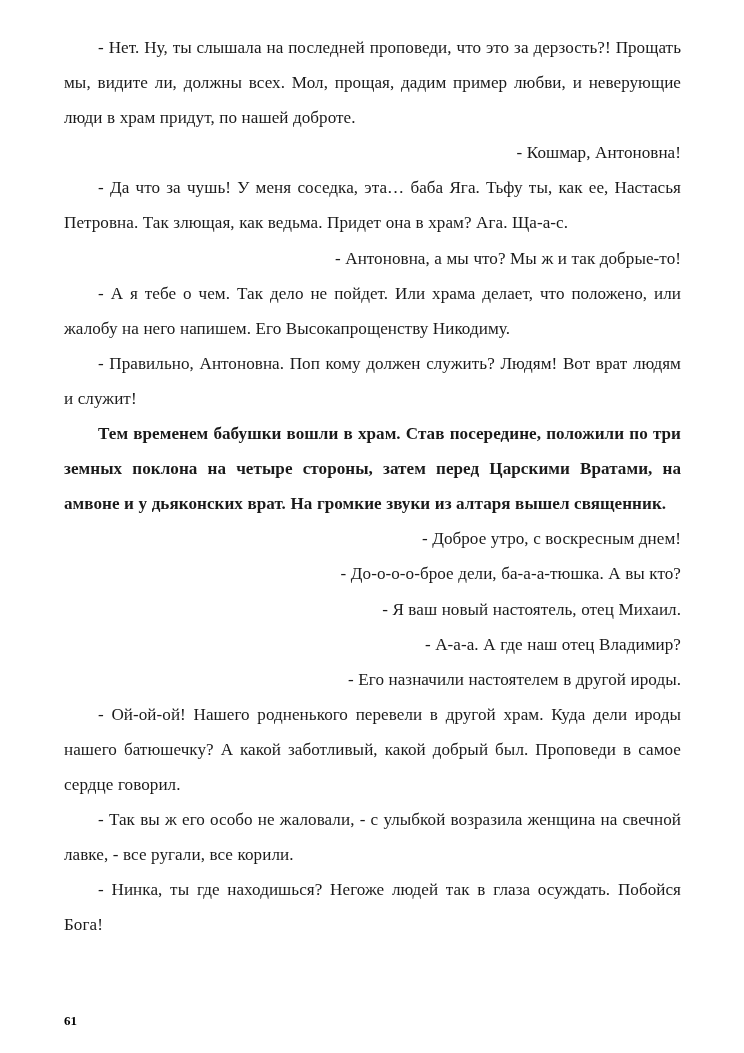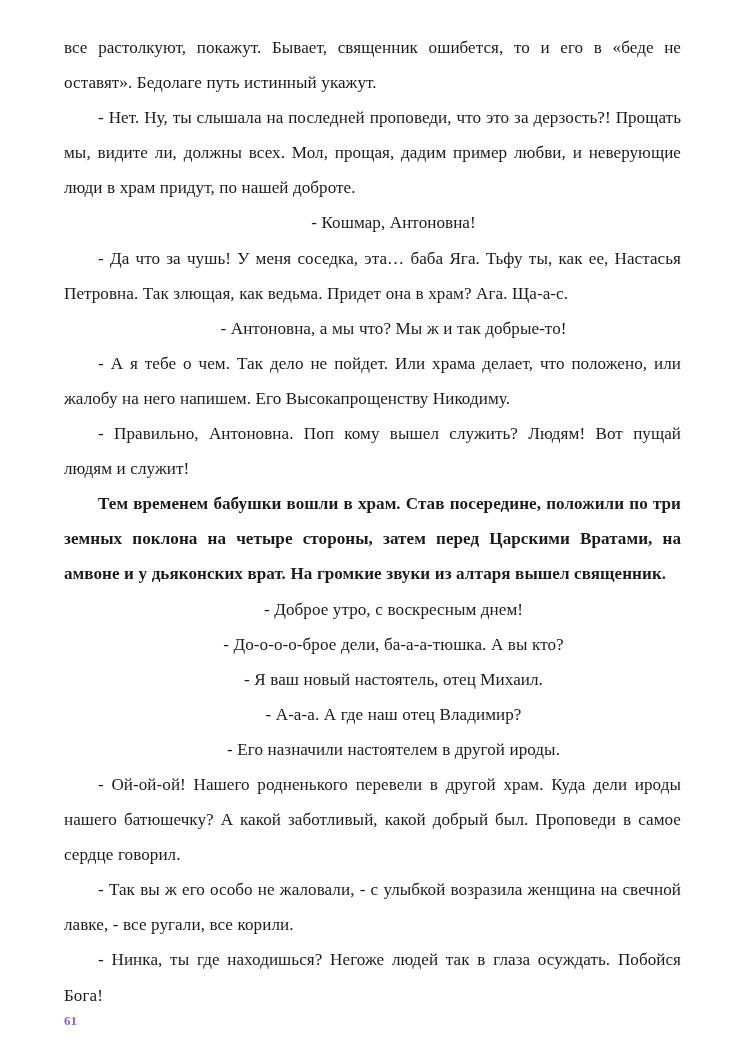--- a/index.html
+++ b/index.html
@@ -42,49 +42,48 @@
     letter-spacing: 0.05px;
     word-spacing: 0.2px;
     hyphens: none;
     -webkit-hyphens: none;
   }
 
   
   p.cont       { text-indent: 0; }
   p.body       { text-indent: 34px; font-weight: bold; }
   p.dlg        { text-indent: 34px; }
-  p.dlg-short  { text-indent: 42px; text-align: center; }
+  p.dlg-short  { text-indent: 42px; text-align: right; }
 
   
 
   #page-number {
     position: absolute;
     left: 64px;
     top: 1013px;
     font-size: 13px;
     font-weight: bold;
     line-height: 16px;
     font-family: "Liberation Serif", "DejaVu Serif", serif;
-    color: #8b5cf6;
+    color: #000000;
   }
 </style>
 </head>
 <body>
 
 <div id="page">
 
   <div id="text-body">
 
-    <p class="para cont">все растолкуют, покажут. Бывает, священник ошибется, то и его в «беде не оставят». Бедолаге путь истинный укажут.</p>
     <p class="para dlg">- Нет. Ну, ты слышала на последней проповеди, что это за дерзость?! Прощать мы, видите ли, должны всех. Мол, прощая, дадим пример любви, и неверующие люди в храм придут, по нашей доброте.</p>
     <p class="para dlg-short">- Кошмар, Антоновна!</p>
     <p class="para dlg">- Да что за чушь! У меня соседка, эта… баба Яга. Тьфу ты, как ее, Настасья Петровна. Так злющая, как ведьма. Придет она в храм? Ага. Ща-а-с.</p>
     <p class="para dlg-short">- Антоновна, а мы что? Мы ж и так добрые-то!</p>
     <p class="para dlg">- А я тебе о чем. Так дело не пойдет. Или храма делает, что положено, или жалобу на него напишем. Его Высокапрощенству Никодиму.</p>
-    <p class="para dlg">- Правильно, Антоновна. Поп кому вышел служить? Людям! Вот пущай людям и служит!</p>
+    <p class="para dlg">- Правильно, Антоновна. Поп кому должен служить? Людям! Вот врат людям и служит!</p>
     <p class="para body">Тем временем бабушки вошли в храм. Став посередине, положили по три земных поклона на четыре стороны, затем перед Царскими Вратами, на амвоне и у дьяконских врат. На громкие звуки из алтаря вышел священник.</p>
     <p class="para dlg-short">- Доброе утро, с воскресным днем!</p>
     <p class="para dlg-short">- До-о-о-о-брое дели, ба-а-а-тюшка. А вы кто?</p>
     <p class="para dlg-short">- Я ваш новый настоятель, отец Михаил.</p>
     <p class="para dlg-short">- А-а-а. А где наш отец Владимир?</p>
     <p class="para dlg-short">- Его назначили настоятелем в другой ироды.</p>
     <p class="para dlg">- Ой-ой-ой! Нашего родненького перевели в другой храм. Куда дели ироды нашего батюшечку? А какой заботливый, какой добрый был. Проповеди в самое сердце говорил.</p>
     <p class="para dlg">- Так вы ж его особо не жаловали, - с улыбкой возразила женщина на свечной лавке, - все ругали, все корили.</p>
     <p class="para dlg">- Нинка, ты где находишься? Негоже людей так в глаза осуждать. Побойся Бога!</p>
 

